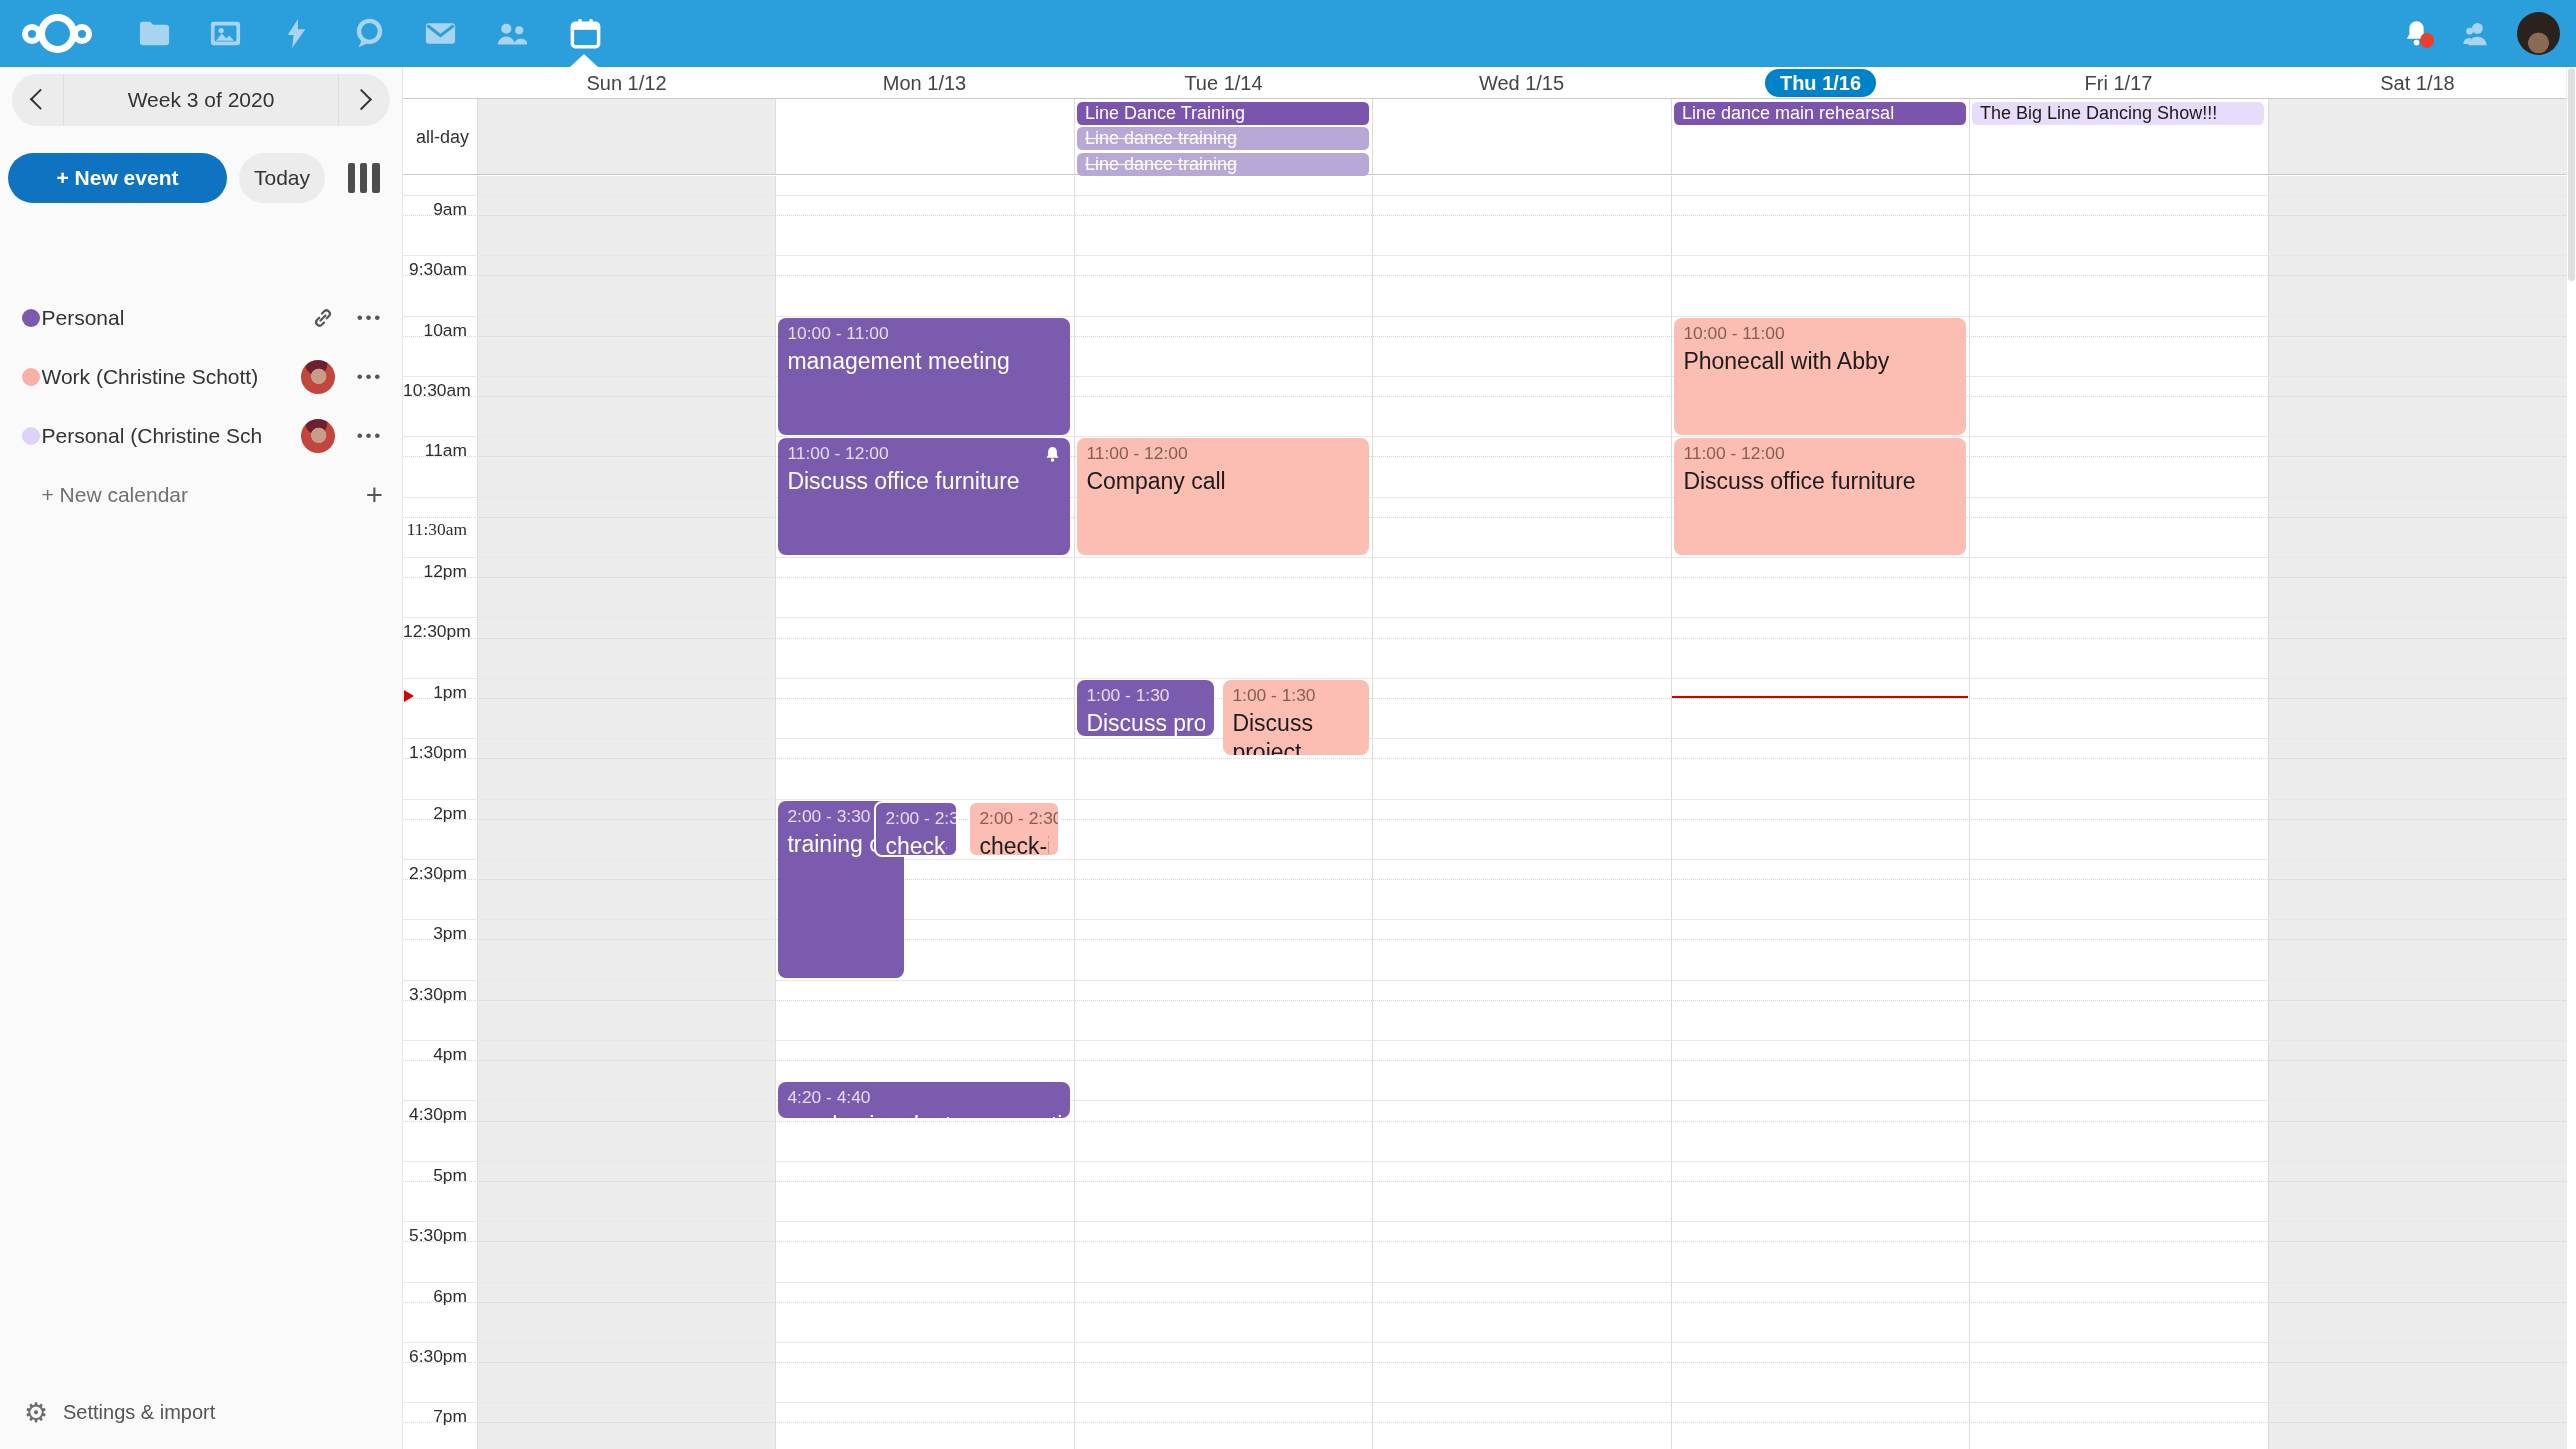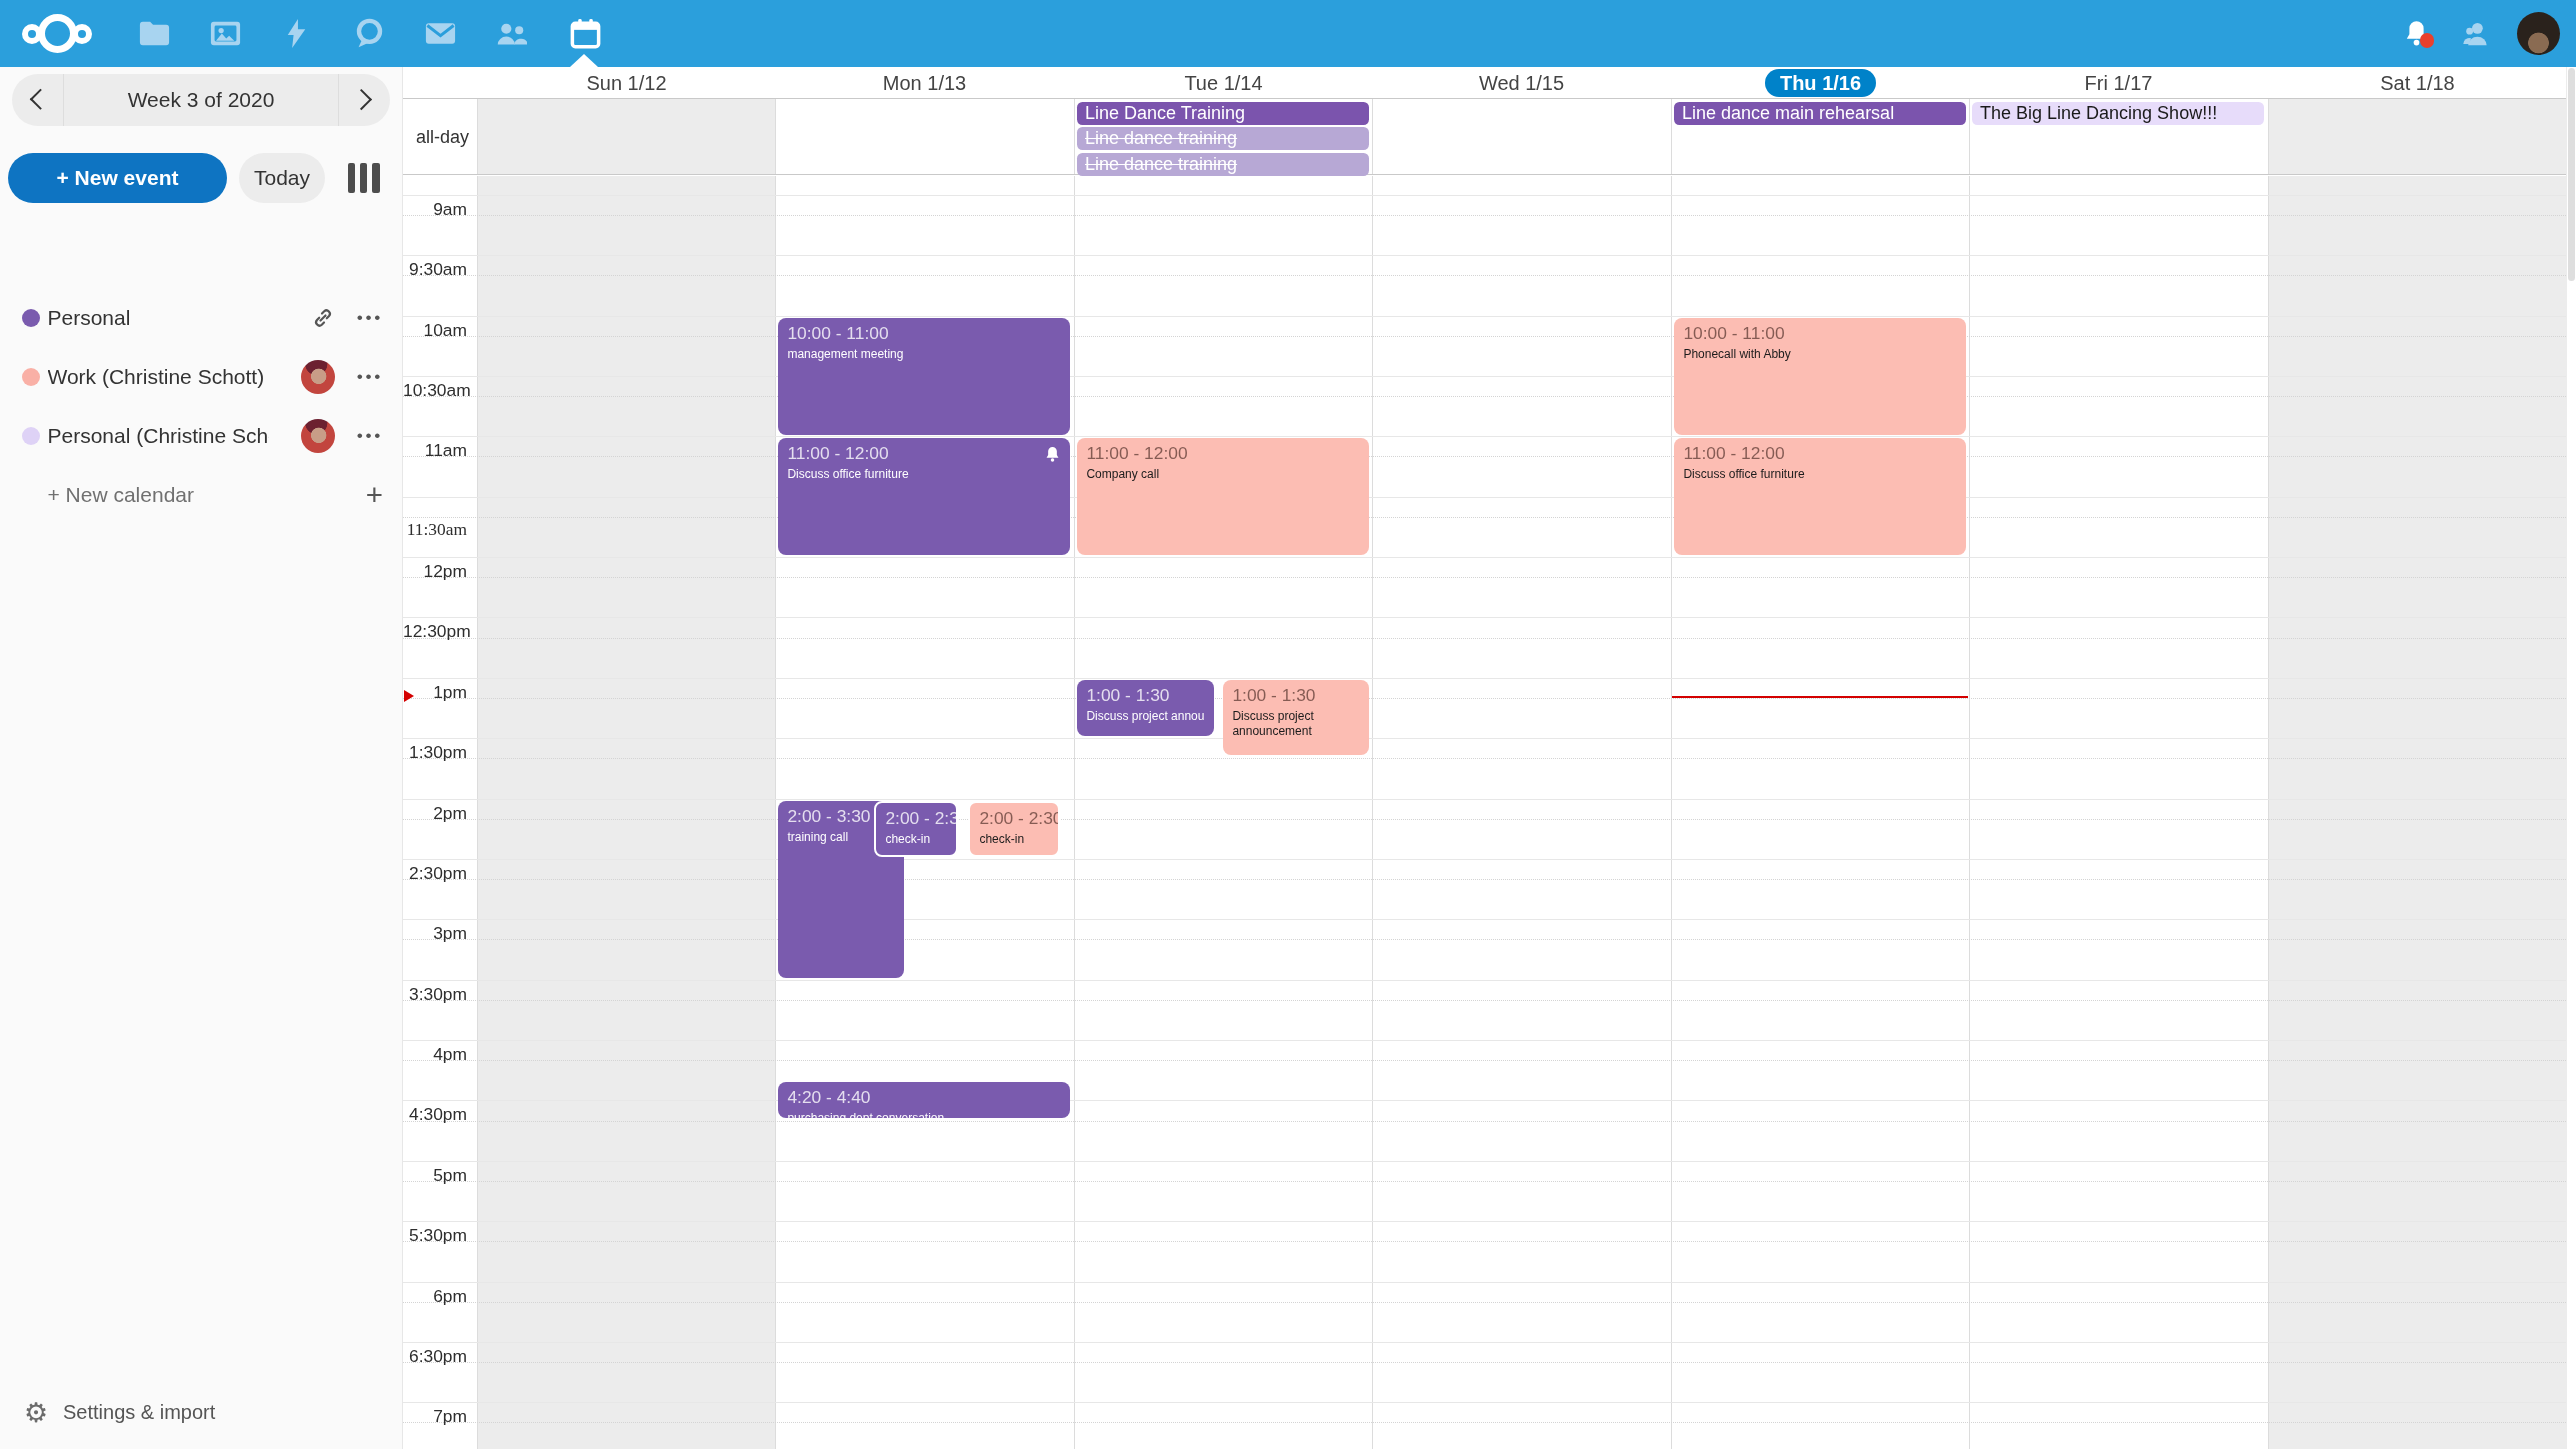--- a/index.html
+++ b/index.html
@@ -33,21 +33,21 @@
   .btnrow { position:absolute; left:8px; top:86px; right:8px; height:50px; display:flex; align-items:center; }
   .newevent { width:219px; height:50px; border-radius:25px; background:#0e74c2; color:#fff; font-weight:bold;
               font-size:21px; border:none; cursor:pointer; }
   .todaybtn { width:86px; height:50px; border-radius:25px; background:#ececec; color:#333; font-size:21px;
               border:none; margin-left:12px; cursor:pointer; }
   .viewswitch { margin-left:23px; display:flex; gap:4.7px; cursor:pointer; }
   .viewswitch i { width:7.4px; height:29.5px; background:#4d4d4d; border-radius:2px; }
   .callist { position:absolute; left:0; right:0; top:221px; }
   .calrow { position:relative; height:59px; display:flex; align-items:center; cursor:pointer; }
   .caldot { width:18px; height:18px; border-radius:50%; margin-left:21.5px; flex:0 0 auto; }
-  .callabel { font-size:21px; color:#333; margin-left:8px; white-space:nowrap; overflow:hidden; max-width:221px; }
+  .callabel { font-size:21px; color:#333; margin-left:2px; white-space:nowrap; overflow:hidden; max-width:221px; }
   .caltrail { position:absolute; right:67px; display:flex; align-items:center; }
   .dotsmenu { position:absolute; right:19px; font-size:17.4px; color:#555; letter-spacing:2.7px; cursor:pointer; }
   .mini-avatar { width:34px; height:34px; border-radius:50%;
      background:radial-gradient(circle at 52% 48%, #c89d87 0 7.4px, transparent 8px),
                 radial-gradient(circle at 45% 12%, #6c2030 0 10.7px, transparent 11.4px),
                 #c2453e; }
   .newcal { color:#707070; }
   .plusicon { position:absolute; right:19px; font-size:29.5px; color:#555; font-weight:300; cursor:pointer; }
   .settings { position:absolute; left:0; bottom:13.4px; height:47px; display:flex; align-items:center; cursor:pointer; }
   .gear { font-family:"DejaVu Sans", sans-serif; font-size:27px; color:#6b6b6b; margin-left:24px; }
@@ -71,21 +71,21 @@
   .tlabel { position:absolute; left:0; width:64px; text-align:right; font-size:17.4px; color:#2e2e2e; }
 
   .adchip { position:absolute; height:23px; border-radius:5.4px; font-size:18px; font-weight:500; line-height:23px;
             padding:0 8px; white-space:nowrap; overflow:hidden; cursor:pointer; }
   .adchip.purple-solid { background:#7b54ad; color:#fff; }
   .adchip.purple-muted { background:#b7a8d5; color:#fff; text-decoration:line-through; }
   .adchip.lavender { background:#e7dcfa; color:#1a1a1a; }
 
   .ev { position:absolute; border-radius:8px; padding:5.4px 9.4px; overflow:hidden; cursor:pointer; }
   .ev .time { font-size:17.4px; line-height:1.2; margin-bottom:2.7px; white-space:nowrap; }
-  .ev .title { font-size:12px; line-height:1.25; font-weight:500; white-space:nowrap; overflow:hidden; }
+  .ev .title { font-size:23px; line-height:1.25; font-weight:500; white-space:nowrap; overflow:hidden; }
   .ev.wrap .title { white-space:normal; }
   .ev.purple { background:#7a5bae; }
   .ev.purple .time { color:rgba(255,255,255,0.8); }
   .ev.purple .title { color:#fff; }
   .ev.salmon { background:#fcbdb3; }
   .ev.salmon .time { color:rgba(60,30,25,0.62); }
   .ev.salmon .title { color:#1c1c1c; }
   .ev.outlined { border:2px solid #fff; }
   .ev .bellicon { position:absolute; top:6.7px; right:8px; }
 

